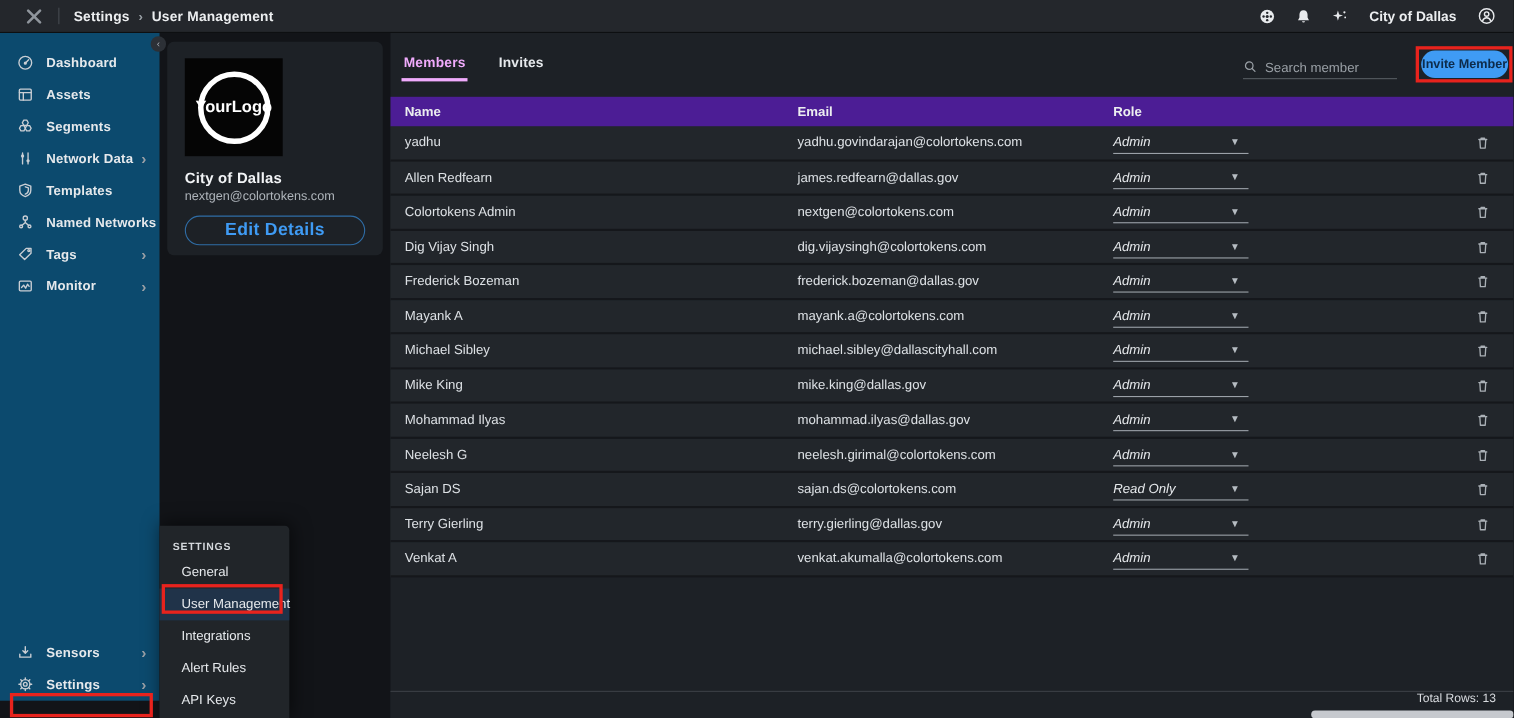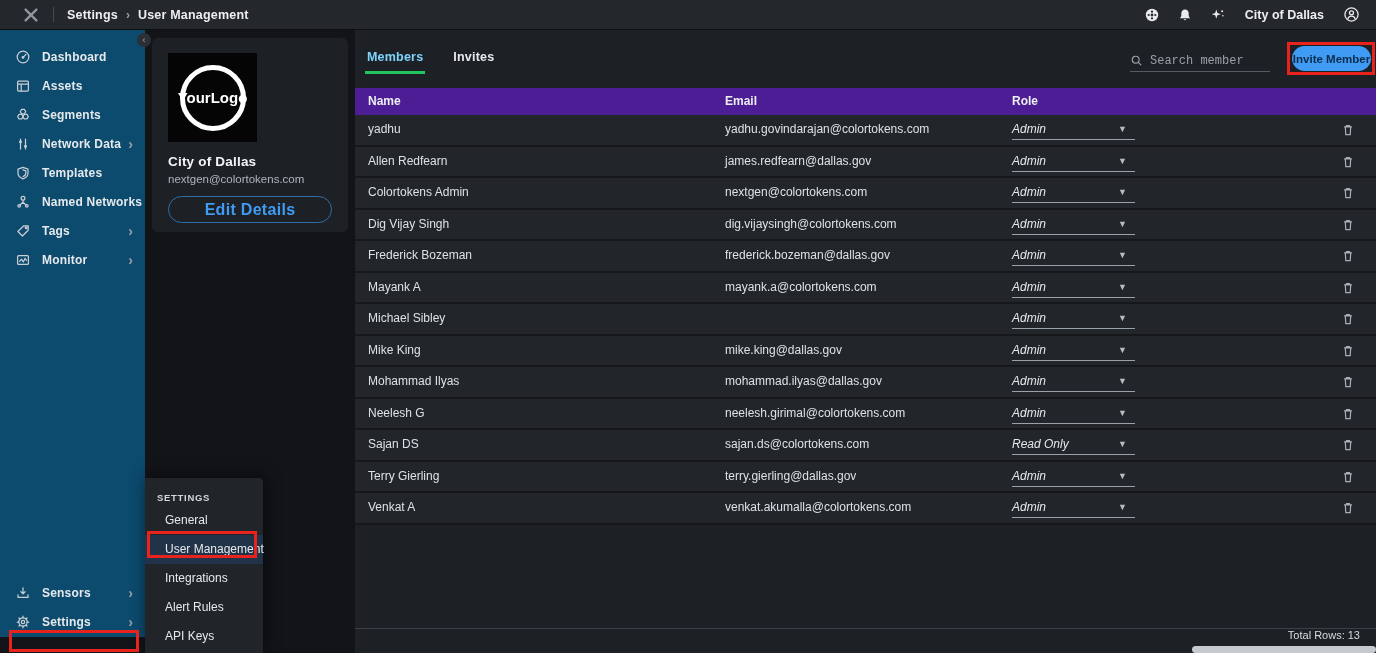--- a/index.html
+++ b/index.html
@@ -54,25 +54,25 @@
     position:absolute; left:16px; right:16px; top:158px; height:27px;
     border:1px solid #2f6da6; border-radius:14px; background:transparent;
     color:#3f9bf4; font-weight:bold; font-size:16px; font-family:inherit;
     display:flex; align-items:center; justify-content:center; cursor:pointer; letter-spacing:.3px;
   }
 
   
   .content{ position:absolute; left:355px; top:30px; right:0; bottom:0; background:#1d2126; }
   .tabs{ position:absolute; left:10px; top:0; height:44px; display:flex; align-items:flex-end; gap:26px;}
   .tab{ font-size:12.5px; font-weight:bold; color:#e6e9ec; padding:0 2px 10px; cursor:pointer; letter-spacing:.2px;}
-  .tab.active{ color:#7dd3fc; border-bottom:3px solid #22c55e; padding-bottom:7px;}
+  .tab.active{ color:#f0abfc; border-bottom:3px solid #f0abfc; padding-bottom:7px;}
 
   .search{ position:absolute; right:106px; top:20px; width:140px; height:22px; border-bottom:1px solid #565b61; display:flex; align-items:center; gap:7px;}
   .search-icon{ width:13px; height:13px; color:#9aa0a6; flex:none;}
-  .search input{ background:transparent; border:none; outline:none; width:100%; font-family:Liberation Mono, monospace; font-size:12px; color:#dfe3e7;}
+  .search input{ background:transparent; border:none; outline:none; width:100%; font-family:Liberation Sans, sans-serif; font-size:12px; color:#dfe3e7;}
   .search input::placeholder{ color:#9aa0a6; }
 
   .invite-btn{
     position:absolute; right:5px; top:16px; width:79px; height:25px; border:none;
     border-radius:13px; background:#3f9bf4; color:#0d2b4a; font-weight:bold;
     font-size:11.5px; font-family:inherit; cursor:pointer;
   }
 
   .thead{ position:absolute; left:0; right:0; top:58px; height:27px; background:#4c1d95; font-size:12px; font-weight:bold; color:#eceef0;}
   .thead span{ position:absolute; line-height:27px; }
@@ -375,20 +375,21 @@
         <span class="c-role">
           <span>Admin</span>
           <span class="caret">▼</span>
         </span>
         <span class="c-del"><span><svg viewBox="0 0 16 16" fill="none" stroke="#aab0b6" stroke-width="1.2" stroke-linecap="round" stroke-linejoin="round">
               <path d="M4.4 4.8h7.2M6.4 4.8V3.6h3.2v1.2M5.3 4.8l.5 7.8h4.4l.5-7.8"></path>
             </svg></span></span>
       </div>
       <div class="trow">
         <span class="c-name">Michael Sibley</span>
+        <span class="c-email">michael.sibley@dallascityhall.com</span>
         <span class="c-role">
           <span>Admin</span>
           <span class="caret">▼</span>
         </span>
         <span class="c-del"><span><svg viewBox="0 0 16 16" fill="none" stroke="#aab0b6" stroke-width="1.2" stroke-linecap="round" stroke-linejoin="round">
               <path d="M4.4 4.8h7.2M6.4 4.8V3.6h3.2v1.2M5.3 4.8l.5 7.8h4.4l.5-7.8"></path>
             </svg></span></span>
       </div>
       <div class="trow">
         <span class="c-name">Mike King</span>

